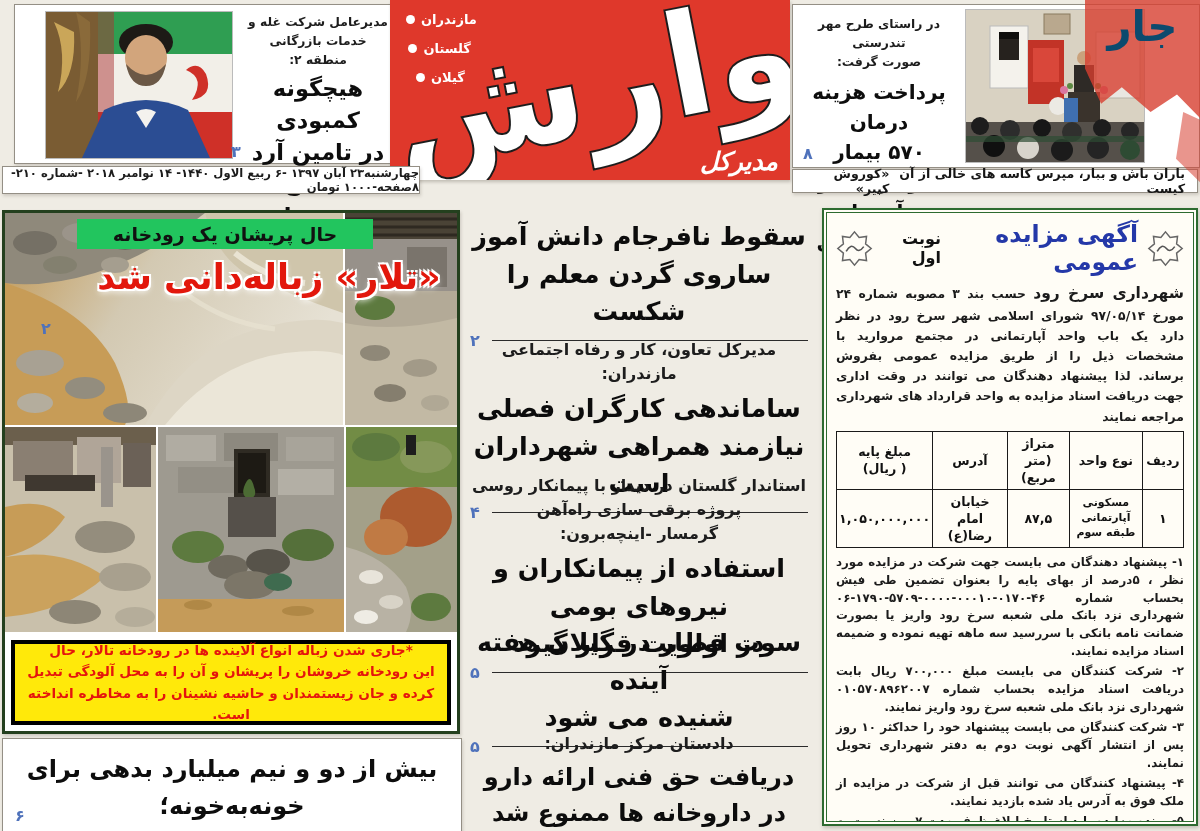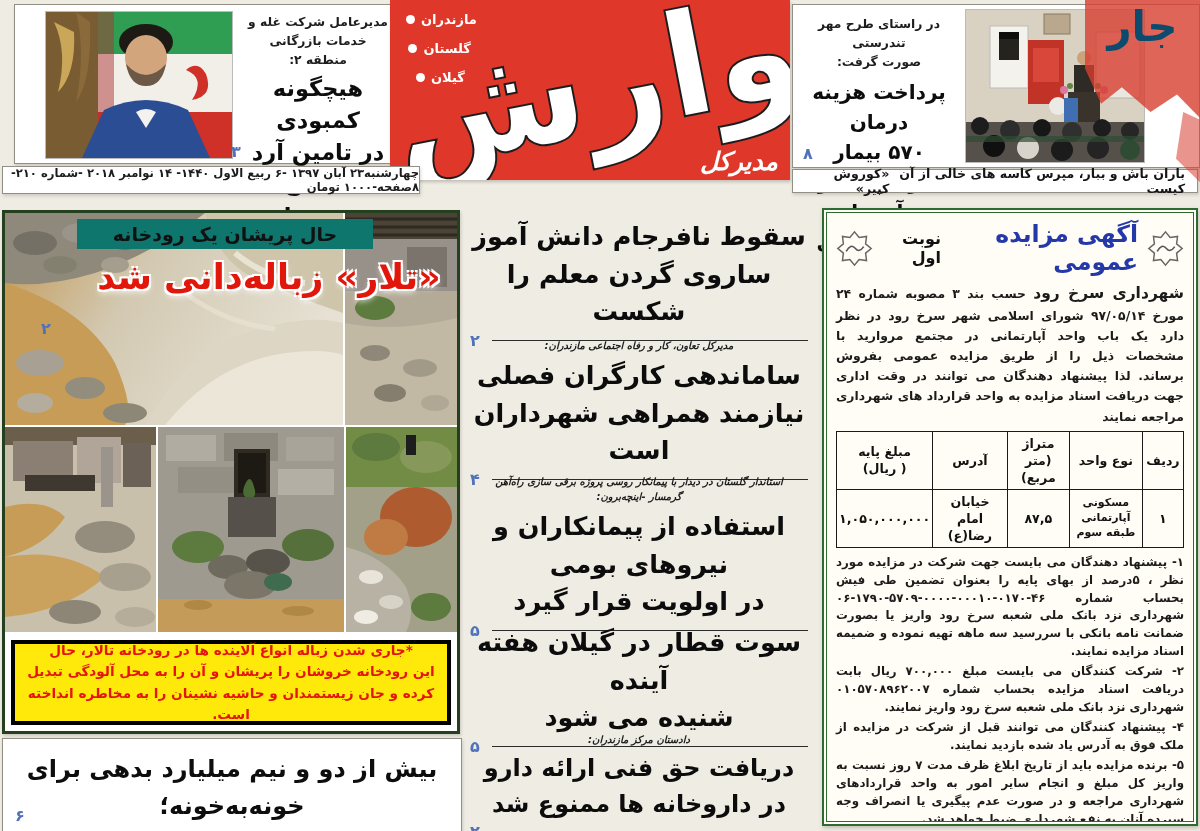--- a/index.html
+++ b/index.html
@@ -36,33 +36,33 @@
   #date-bar{left:2px;top:166px;width:416px;height:26px;display:flex;align-items:center;justify-content:center;font-size:11.6px;font-weight:700;color:#1c1c1c;z-index:10;}
   #quote-bar{left:792px;top:169px;width:406px;height:24px;display:flex;align-items:center;justify-content:space-between;padding:0 12px;box-sizing:border-box;font-size:12.6px;font-weight:700;color:#161616;}
   
   #collage{position:absolute;left:2px;top:210px;width:458px;height:524px;border:3px solid #24401e;background:#fff;box-sizing:border-box;box-shadow:1px 2px 3px rgba(60,50,40,.2);}
   .ph{position:absolute;overflow:hidden;}
   #ph-main{left:0;top:0;width:338px;height:212px;}
   #ph-strip{left:340px;top:0;width:112px;height:212px;}
   #ph-r2a{left:0;top:214px;width:151px;height:205px;}
   #ph-r2b{left:153px;top:214px;width:186px;height:205px;}
   #ph-r2c{left:341px;top:214px;width:111px;height:205px;}
-  #river-kicker{position:absolute;left:72px;top:6px;width:296px;height:30px;background:#0f766e;display:flex;align-items:center;justify-content:center;font-size:19px;font-weight:800;color:#111;z-index:5;}
+  #river-kicker{position:absolute;left:72px;top:6px;width:296px;height:30px;background:#22c55e;display:flex;align-items:center;justify-content:center;font-size:19px;font-weight:800;color:#111;z-index:5;}
   #river-headline{position:absolute;left:80px;right:4px;top:44px;text-align:center;font-size:35px;font-weight:800;color:#e2170c;z-index:5;
      text-shadow:-2px -2px 0 #fff,2px -2px 0 #fff,-2px 2px 0 #fff,2px 2px 0 #fff,0 3px 6px rgba(255,255,255,.9);}
   #river-page{position:absolute;left:36px;top:106px;z-index:5;}
   #caption-box{position:absolute;left:6px;top:427px;width:440px;height:85px;background:#ffe90a;border:4px solid #000000;box-sizing:border-box;display:flex;align-items:center;justify-content:center;text-align:center;font-size:13.6px;line-height:1.55;font-weight:800;color:#e5150d;}
   
   #bl-box{left:2px;top:738px;width:458px;height:92px;}
   #bl-headline{margin-top:12px;text-align:center;font-size:24px;font-weight:800;color:#0d0d0d;line-height:1.55;}
   #bl-page{position:absolute;left:12px;bottom:6px;}
   
   #midcol{position:absolute;left:464px;top:206px;width:350px;height:626px;}
   .mid-block{position:relative;display:flex;flex-direction:column;}
-  .mid-kicker{text-align:center;font-size:10px;font-weight:600;color:#1d1d1d;line-height:1.5;margin-top:4px;font-style:italic;}
+  .mid-kicker{text-align:center;font-size:16px;font-weight:600;color:#1d1d1d;line-height:1.5;margin-top:4px;}
   .mid-headline{text-align:center;font-size:25.5px;font-weight:800;color:#0c0c0c;line-height:1.48;margin-top:4px;}
   .pn-row{direction:ltr;display:flex;align-items:center;gap:12px;margin-top:auto;padding:0 6px;}
   .rule{flex:1;height:1.5px;background:#2b2b2b;}
   
   #auction{position:absolute;left:822px;top:208px;width:376px;height:618px;border:2px solid #2d6b30;background:#fffdf6;box-sizing:border-box;box-shadow:1px 2px 4px rgba(60,50,40,.25);}
   #auction-inner{position:absolute;inset:2px;border:1px solid #2d6b30;padding:5px 9px;overflow:hidden;}
   #auc-head{display:flex;align-items:center;justify-content:center;gap:9px;margin:2px 0 5px;}
   #auc-title{color:#2438a8;font-size:23.5px;font-weight:800;}
   #auc-sub{color:#111;font-size:16px;font-weight:800;}
   .ornament{width:37px;height:37px;flex:0 0 auto;}
@@ -388,19 +388,20 @@
 طبقه سوم</td>
             <td class="pre">۸۷,۵</td>
             <td class="pre">خیابان امام رضا(ع)</td>
             <td class="pre">۱,۰۵۰,۰۰۰,۰۰۰</td>
           </tr>
         </tbody>
       </table>
 
       <p class="auc-item">۱- پیشنهاد دهندگان می بایست جهت شرکت در مزایده مورد نظر ، ۵درصد از بهای پایه را بعنوان تضمین طی فیش بحساب شماره ۴۶-۰۱۷۰-۰۰۰۱۰-۰۰۰۰-۵۷۰۹-۱۷۹۰-۰۶ شهرداری نزد بانک ملی شعبه سرخ رود واریز یا بصورت ضمانت نامه بانکی با سررسید سه ماهه تهیه نموده و ضمیمه اسناد مزایده نمایند.</p>
       <p class="auc-item">۲- شرکت کنندگان می بایست مبلغ ۷۰۰,۰۰۰ ریال بابت دریافت اسناد مزایده بحساب شماره ۰۱۰۵۷۰۸۹۶۲۰۰۷ شهرداری نزد بانک ملی شعبه سرخ رود واریز نمایند.</p>
+      <p class="auc-item">۳- شرکت کنندگان می بایست پیشنهاد خود را حداکثر ۱۰ روز پس از انتشار آگهی نوبت دوم به دفتر شهرداری تحویل نمایند.</p>
       <p class="auc-item">۴- پیشنهاد کنندگان می توانند قبل از شرکت در مزایده از ملک فوق به آدرس یاد شده بازدید نمایند.</p>
       <p class="auc-item">۵- برنده مزایده باید از تاریخ ابلاغ ظرف مدت ۷ روز نسبت به واریز کل مبلغ و انجام سایر امور به واحد قراردادهای شهرداری مراجعه و در صورت عدم پیگیری یا انصراف وجه سپرده آنان به نفع شهرداری ضبط خواهد شد.</p>
 
     </div>
   </div>
 
 </div>
 
 </body></html>

